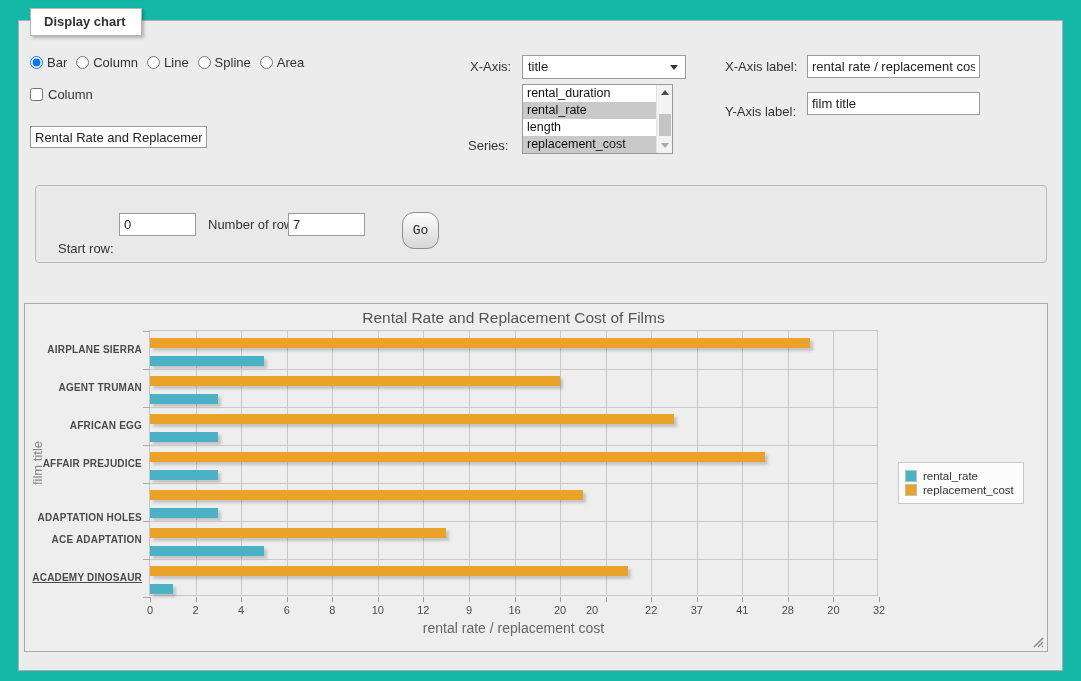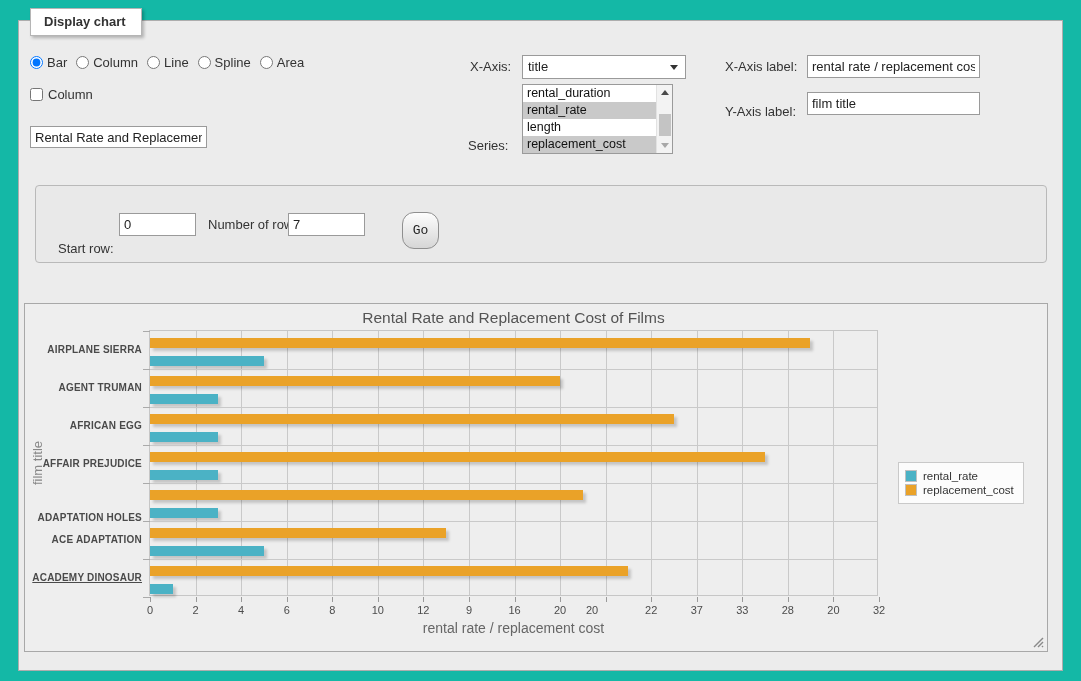--- a/index.html
+++ b/index.html
@@ -197,21 +197,21 @@
         <div class="xtick" style="left: 455.625px; top: 266px;"></div>
         <div class="xtick-label" style="left: 422px; top: 273px;">20</div>
         <div class="vline" style="left: 501.188px;"></div>
         <div class="xtick" style="left: 501.188px; top: 266px;"></div>
         <div class="xtick-label" style="left: 481.188px; top: 273px;">22</div>
         <div class="vline" style="left: 546.75px;"></div>
         <div class="xtick" style="left: 546.75px; top: 266px;"></div>
         <div class="xtick-label" style="left: 526.75px; top: 273px;">37</div>
         <div class="vline" style="left: 592.312px;"></div>
         <div class="xtick" style="left: 592.312px; top: 266px;"></div>
-        <div class="xtick-label" style="left: 572.312px; top: 273px;">33</div>
+        <div class="xtick-label" style="left: 572.312px; top: 273px;">41</div>
         <div class="vline" style="left: 637.875px;"></div>
         <div class="xtick" style="left: 637.875px; top: 266px;"></div>
         <div class="xtick-label" style="left: 617.875px; top: 273px;">28</div>
         <div class="vline" style="left: 683.438px;"></div>
         <div class="xtick" style="left: 683.438px; top: 266px;"></div>
         <div class="xtick-label" style="left: 663.438px; top: 273px;">20</div>
         <div class="xtick" style="left: 729px; top: 266px;"></div>
         <div class="xtick-label" style="left: 709px; top: 273px;">32</div>
         <div class="ytick" style="top: 0px;"></div>
         <div class="cat-label" style="top: 13px;">AIRPLANE SIERRA</div>

